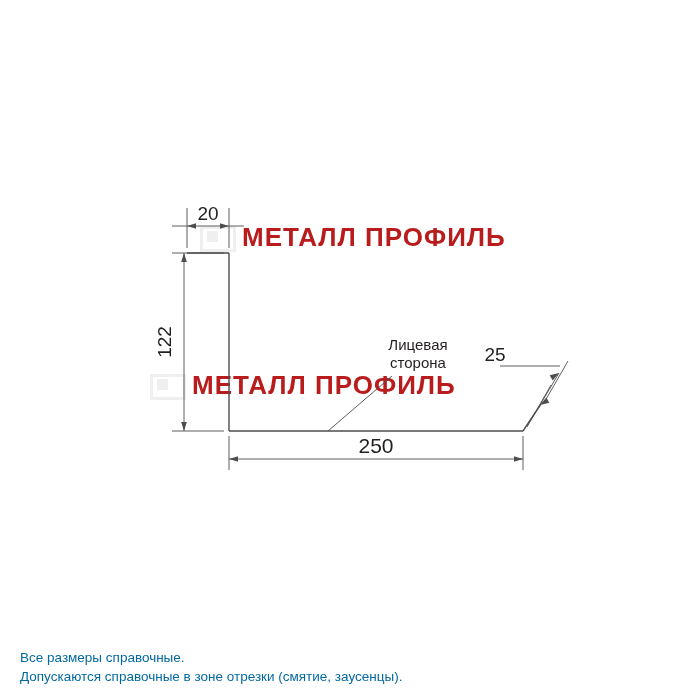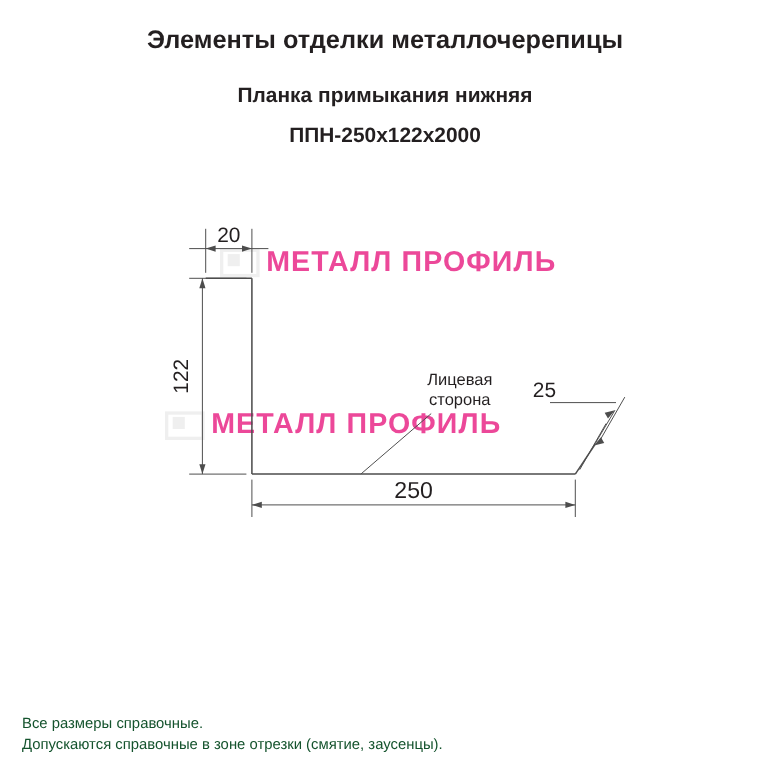--- a/index.html
+++ b/index.html
@@ -58,21 +58,21 @@
   .watermark-layer {
     position: absolute;
     top: 180px;
     left: 0;
     width: 700px;
     height: 340px;
     pointer-events: none;
   }
   .wm {
     position: absolute;
-    color: #ec4899;
+    color: #b91c1c;
     font-size: 26px;
     font-weight: bold;
     letter-spacing: 1px;
     white-space: nowrap;
     font-family: "Liberation Sans", sans-serif;
   }
   .wm .wm-mark {
     display: inline-block;
     width: 34px;
     height: 24px;
@@ -99,21 +99,21 @@
     background: #efefef;
   }
   .wm1 { top: 42px; left: 200px; }
   .wm2 { top: 190px; left: 150px; }
   .footer {
     position: absolute;
     left: 20px;
     bottom: 14px;
     font-size: 13.5px;
     line-height: 19px;
-    color: #14532d;
+    color: #0369a1;
   }
   .dim-text {
     font-family: "Liberation Sans", sans-serif;
     font-size: 19px;
     fill: #231f20;
   }
   .dim-text-big {
     font-family: "Liberation Sans", sans-serif;
     font-size: 21px;
     fill: #231f20;
@@ -122,25 +122,20 @@
     font-family: "Liberation Sans", sans-serif;
     font-size: 15px;
     fill: #231f20;
   }
 </style>
 </head>
 <body>
 
 <div class="page">
 
-  <div class="title-block">
-    <div class="title-main">Элементы отделки металлочерепицы</div>
-    <div class="title-sub">Планка примыкания нижняя</div>
-    <div class="title-code">ППН-250х122х2000</div>
-  </div>
 
   <div class="watermark-layer">
     <div class="wm wm1"><span class="wm-mark"></span><span>МЕТАЛЛ ПРОФИЛЬ</span></div>
     <div class="wm wm2"><span class="wm-mark"></span><span>МЕТАЛЛ ПРОФИЛЬ</span></div>
   </div>
 
   <div class="drawing">
     <svg width="700" height="340" viewBox="0 0 700 340">
 
       <g stroke="#4d4d4d" stroke-width="1.4" fill="none" stroke-linejoin="miter">

